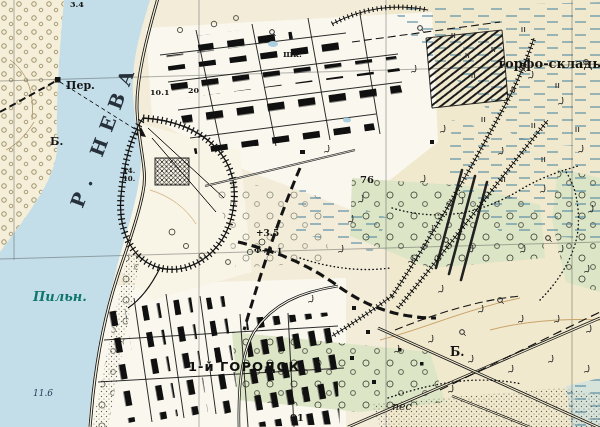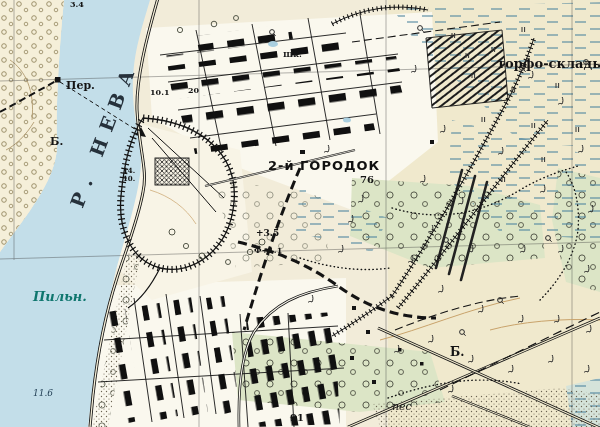--- a/index.html
+++ b/index.html
@@ -319,23 +319,23 @@
 </svg>
 
 <div class="lbl riverName" style="left:19px;top:125px;width:170px;text-align:center;">Р. НЕВА</div>
 
 <div class="lbl serifB" style="left:66px;top:65px;font-size:11px;margin-top:15px;">Пер.</div>
 
 <div class="lbl serifB" style="left:50px;top:136px;font-size:11px;">Б.</div>
 
 <div class="lbl blueital" style="left:33px;top:290px;font-size:13px;font-weight:bold;">Пильн.</div>
 
-<div class="lbl town" style="left:268px;top:159px;font-size:13px;">2-й ГОРОДОК</div>
 <div class="lbl num" style="left:360px;top:175px;font-size:10px;">76</div>
 
+<div class="lbl town" style="left:188px;top:360px;font-size:13px;">1-й ГОРОДОК</div>
 <div class="lbl num" style="left:290px;top:377px;font-size:10px;margin-top:36px;">91</div>
 
 <div class="lbl serifB" style="left:497px;top:57px;font-size:13px;">торфо-склады</div>
 
 <div class="lbl serifB" style="left:283px;top:50px;font-size:8px;">Шк.</div>
 
 <div class="lbl" style="left:392px;top:401px;font-size:11px;font-style:italic;">пес</div>
 
 <div class="lbl serifB" style="left:450px;top:346px;font-size:12px;">Б.</div>
 

